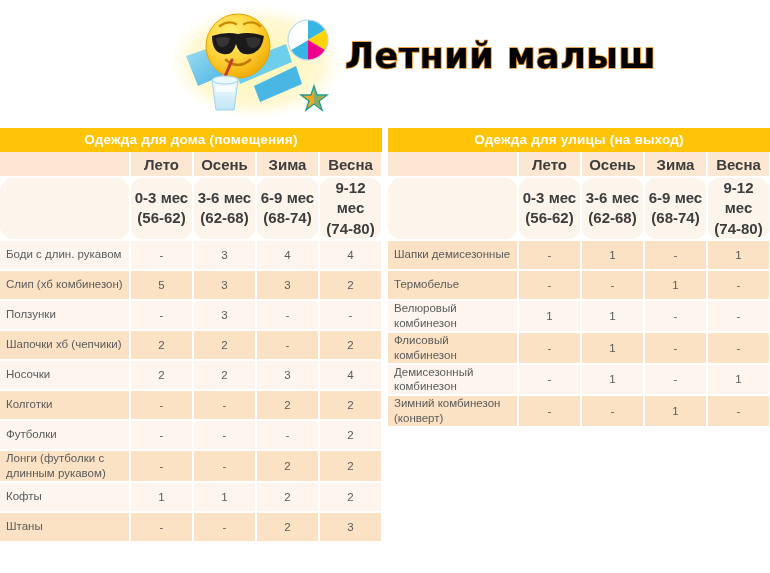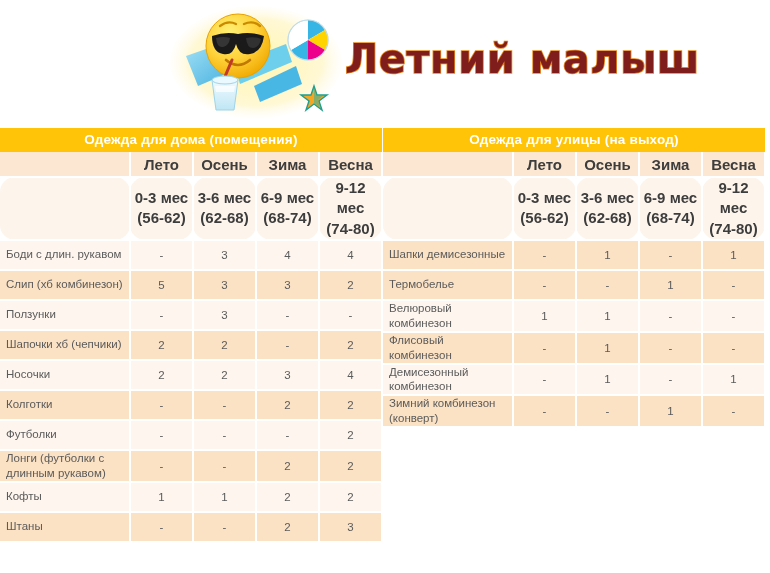--- a/index.html
+++ b/index.html
@@ -26,37 +26,38 @@
     position: absolute;
     left: 168px;
     top: 2px;
     width: 180px;
     height: 118px;
   }
   .page-title {
     position: absolute;
     left: 345px;
     top: 36px;
-    font-size: 40px;
+    font-size: 35px;
     font-weight: bold;
     letter-spacing: 0.5px;
-    color: #7f1d1d;
+    color: #000000;
     -webkit-text-stroke: 1.6px #E8881B;
     paint-order: stroke fill;
     white-space: nowrap;
     font-family: "DejaVu Sans", sans-serif;
   }
 
   
   .tables {
     position: absolute;
     top: 128px;
     left: 0;
     width: 770px;
     display: flex;
+    gap: 5px;
   }
   .table-block {
     width: 383px;
     background: #FFFFFF;
   }
 
   .tbl {
     width: 100%;
     border-collapse: collapse;
     table-layout: fixed;

